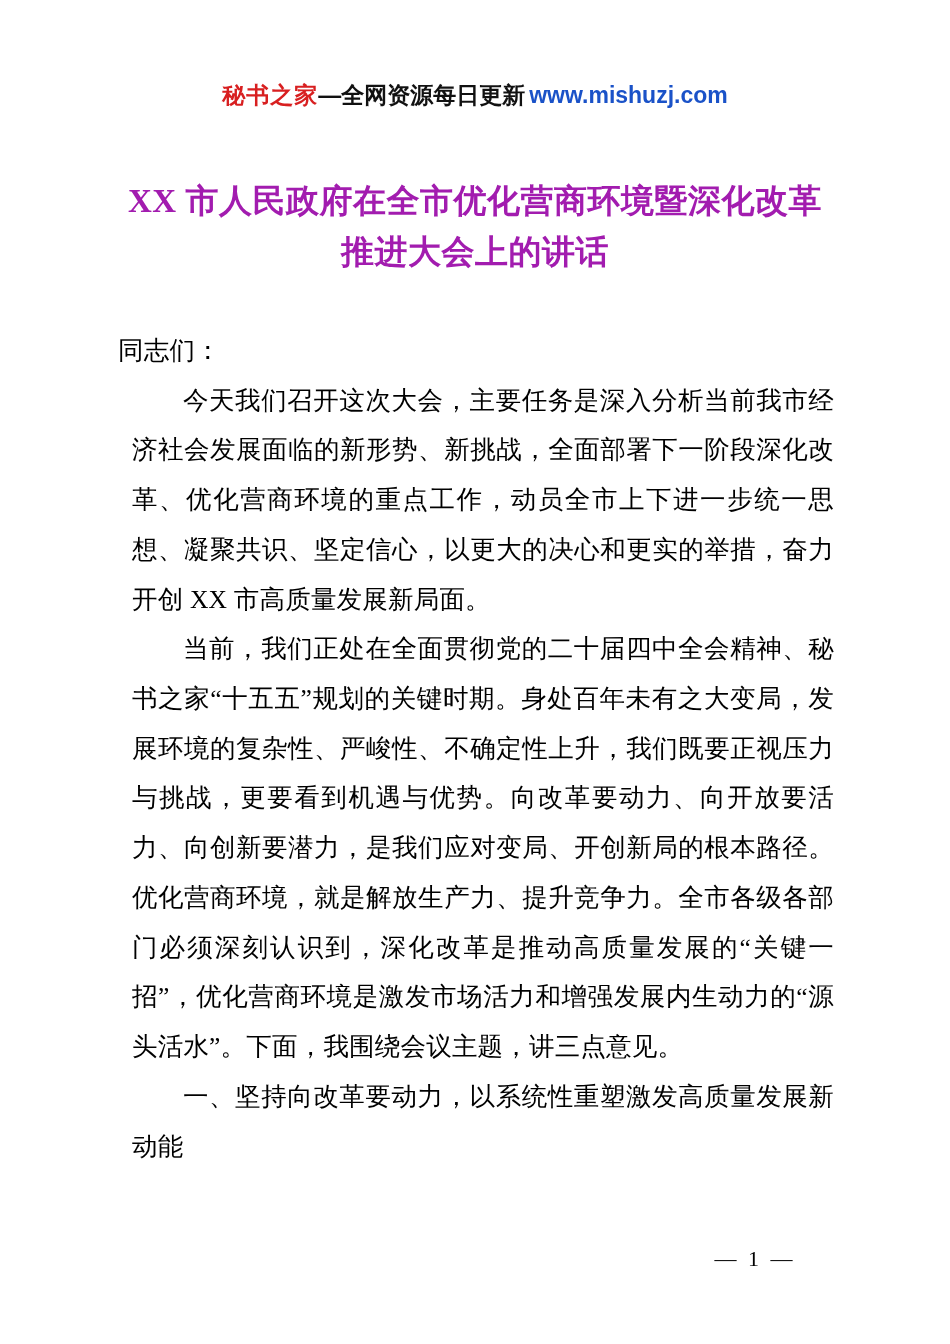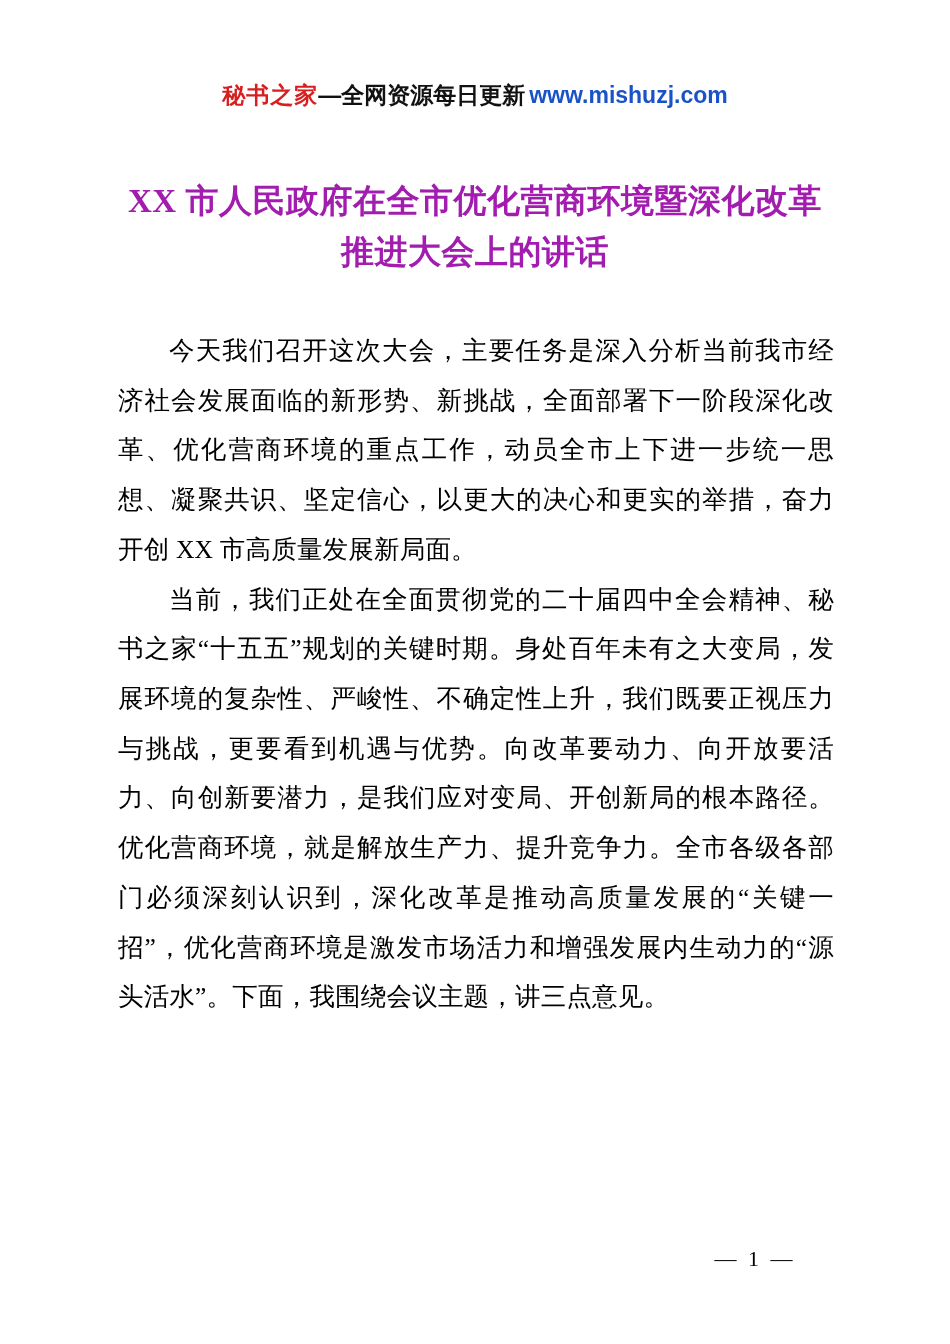--- a/index.html
+++ b/index.html
@@ -70,20 +70,21 @@
     color: #000000;
     text-align: justify;
     text-justify: inter-ideograph;
     letter-spacing: 0.2px;
   }
   .para {
     margin: 0 0 0 0;
   }
   .para.indent {
     text-indent: 2em;
+    margin-left: 14px;
   }
   .page-number {
     position: absolute;
     bottom: 72px;
     left: 0;
     width: 950px;
     text-align: center;
     font-size: 22px;
     color: #000000;
     letter-spacing: 3px;
@@ -96,19 +97,21 @@
 
 <div class="page">
 
   <div class="header-band">
     <span class="brand-red">秘书之家</span><span class="brand-dash">—</span><span class="brand-black">全网资源每日更新</span><span class="brand-url">www.mishuzj.com</span>
   </div>
 
   <div class="doc-title">XX 市人民政府在全市优化营商环境暨深化改革推进大会上的讲话</div>
 
   <div class="body-block">
+    <p class="para">同志们：</p>
     <p class="para indent">今天我们召开这次大会，主要任务是深入分析当前我市经济社会发展面临的新形势、新挑战，全面部署下一阶段深化改革、优化营商环境的重点工作，动员全市上下进一步统一思想、凝聚共识、坚定信心，以更大的决心和更实的举措，奋力开创 XX 市高质量发展新局面。</p>
     <p class="para indent">当前，我们正处在全面贯彻党的二十届四中全会精神、秘书之家“十五五”规划的关键时期。身处百年未有之大变局，发展环境的复杂性、严峻性、不确定性上升，我们既要正视压力与挑战，更要看到机遇与优势。向改革要动力、向开放要活力、向创新要潜力，是我们应对变局、开创新局的根本路径。优化营商环境，就是解放生产力、提升竞争力。全市各级各部门必须深刻认识到，深化改革是推动高质量发展的“关键一招”，优化营商环境是激发市场活力和增强发展内生动力的“源头活水”。下面，我围绕会议主题，讲三点意见。</p>
+    <p class="para indent">一、坚持向改革要动力，以系统性重塑激发高质量发展新动能</p>
   </div>
 
   <div class="page-number">— 1 —</div>
 
 </div>
 
 </body></html>

